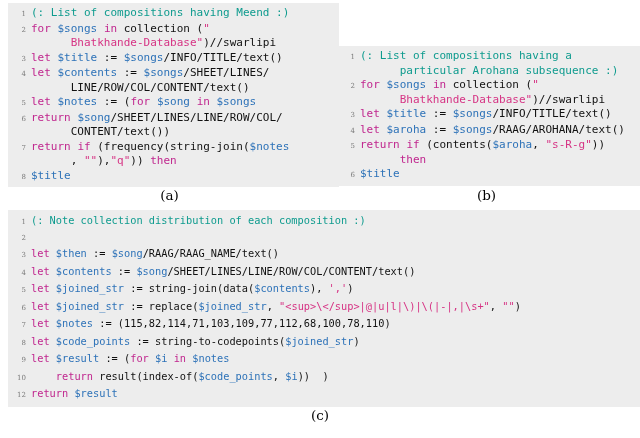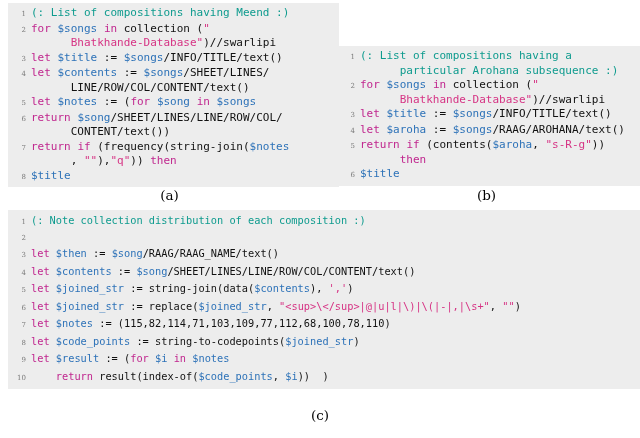--- a/index.html
+++ b/index.html
@@ -150,17 +150,21 @@
       <span class="code"><span class="tok-k">let</span><span class="tok-p"> </span><span class="tok-v">$code_points</span><span class="tok-p"> := string-to-codepoints(</span><span class="tok-v">$joined_str</span><span class="tok-p">)</span></span>
     </div>
     <div class="code-line">
       <span class="ln">9</span>
       <span class="code"><span class="tok-k">let</span><span class="tok-p"> </span><span class="tok-v">$result</span><span class="tok-p"> := (</span><span class="tok-k">for</span><span class="tok-p"> </span><span class="tok-v">$i</span><span class="tok-p"> </span><span class="tok-k">in</span><span class="tok-p"> </span><span class="tok-v">$notes</span></span>
     </div>
     <div class="code-line">
       <span class="ln">10</span>
       <span class="code"><span class="tok-p">    </span><span class="tok-k">return</span><span class="tok-p"> result(index-of(</span><span class="tok-v">$code_points</span><span class="tok-p">, </span><span class="tok-v">$i</span><span class="tok-p">))  )</span></span>
     </div>
+    <div class="code-line">
+      <span class="ln">12</span>
+      <span class="code"><span class="tok-k">return</span><span class="tok-p"> </span><span class="tok-v">$result</span></span>
+    </div>
   </div>
 
 <div class="caption" id="caption-a">(a)</div>
 <div class="caption" id="caption-b">(b)</div>
 <div class="caption" id="caption-c">(c)</div>
 
 </body></html>

